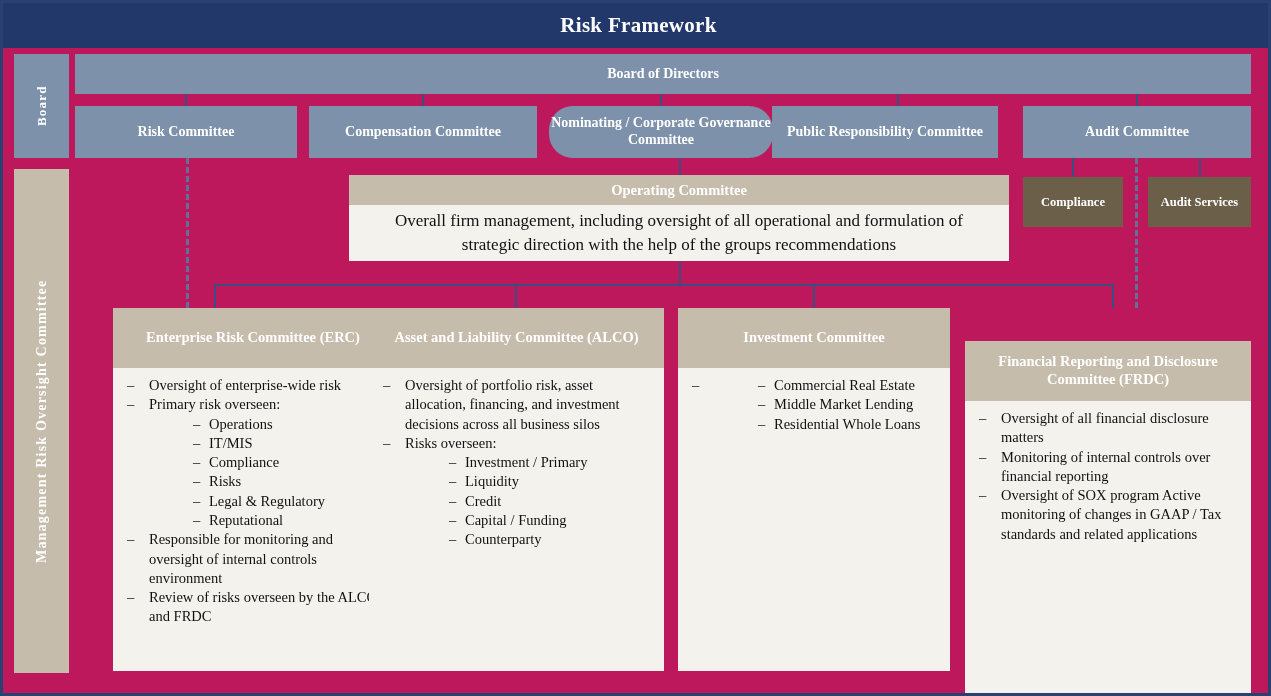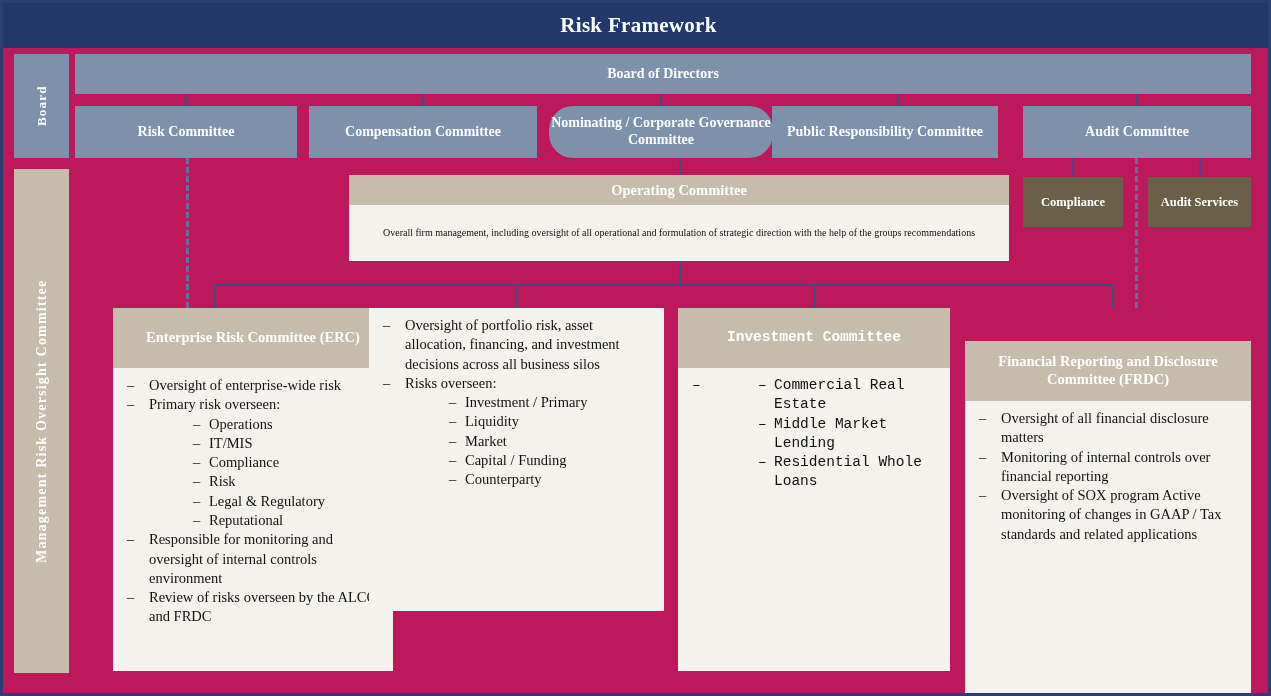--- a/index.html
+++ b/index.html
@@ -68,41 +68,41 @@
 
   
   #oc-head{
     position:absolute; left:346px; top:172px; width:660px; height:30px;
     background:#c6bcab; color:#fff; font-weight:bold; font-size:14.5px;
     display:flex; align-items:center; justify-content:center;
   }
   #oc-body{
     position:absolute; left:346px; top:202px; width:660px; height:56px;
     background:#f4f2ed; color:#111111;
-    font-size:10px; line-height:1.42;
+    font-size:17px; line-height:1.42;
     display:flex; align-items:center; justify-content:center;
     text-align:center; padding:0 16px; box-sizing:border-box;
   }
   
   .card{ position:absolute; top:305px; }
   .card-head{
     background:#c6bcab; color:#ffffff; font-weight:bold;
     font-size:14.5px; line-height:1.22;
     display:flex; align-items:center; justify-content:center;
     text-align:center; height:60px; box-sizing:border-box; padding:0 8px;
   }
   .card-body{
     background:#f4f2ed; color:#111111;
     font-size:14.5px; line-height:1.33;
     padding:8px 10px 10px 6px; box-sizing:border-box;
     height:303px;
   }
   #card-erc{  left:72px;  width:280px;margin-left:38px; }
   #card-alco{ left:366px; width:295px; }
-  #card-ic{   left:675px; width:272px;font-family:Liberation Mono, monospace; }
+  #card-ic{   left:675px; width:272px; }
   #card-frdc{ left:962px; width:286px;margin-top:33px; }
 
   ul.l1{ list-style:none; margin:0; padding:0; }
   ul.l1 > li{
     position:relative; padding-left:30px; margin-bottom:0px;
   }
   ul.l1 > li > .dash{
     position:absolute; left:8px; top:0;
   }
   ul.l2{ list-style:none; margin:0; padding:0 0 0 44px; }
@@ -164,38 +164,39 @@
 
   <div class="card" id="card-erc">
     <div class="card-head">Enterprise Risk Committee (ERC)</div>
     <div class="card-body">
       <ul class="l1">
           <li><span class="dash">–</span><span>Oversight of enterprise-wide risk</span></li>
           <li><span class="dash">–</span><span>Primary risk overseen:</span><ul class="l2">
               <li><span class="dash">–</span><span>Operations</span></li>
               <li><span class="dash">–</span><span>IT/MIS</span></li>
               <li><span class="dash">–</span><span>Compliance</span></li>
-              <li><span class="dash">–</span><span>Risk</span></li>
+              <li><span class="dash">–</span><span>Risks</span></li>
               <li><span class="dash">–</span><span>Legal &amp; Regulatory</span></li>
               <li><span class="dash">–</span><span>Reputational</span></li>
             </ul></li>
           <li><span class="dash">–</span><span>Responsible for monitoring and oversight of internal controls environment</span></li>
           <li><span class="dash">–</span><span>Review of risks overseen by the ALCO and FRDC</span></li>
         </ul>
     </div>
   </div>
 
   <div class="card" id="card-alco">
+    <div class="card-head">Asset and Liability Committee (ALCO)</div>
     <div class="card-body">
       <ul class="l1">
           <li><span class="dash">–</span><span>Oversight of portfolio risk, asset allocation, financing, and investment decisions across all business silos</span></li>
           <li><span class="dash">–</span><span>Risks overseen:</span><ul class="l2">
               <li><span class="dash">–</span><span>Investment / Primary</span></li>
               <li><span class="dash">–</span><span>Liquidity</span></li>
-              <li><span class="dash">–</span><span>Market</span></li>
+              <li><span class="dash">–</span><span>Credit</span></li>
               <li><span class="dash">–</span><span>Capital / Funding</span></li>
               <li><span class="dash">–</span><span>Counterparty</span></li>
             </ul></li>
         </ul>
     </div>
   </div>
 
   <div class="card" id="card-ic">
     <div class="card-head">Investment Committee</div>
     <div class="card-body">

